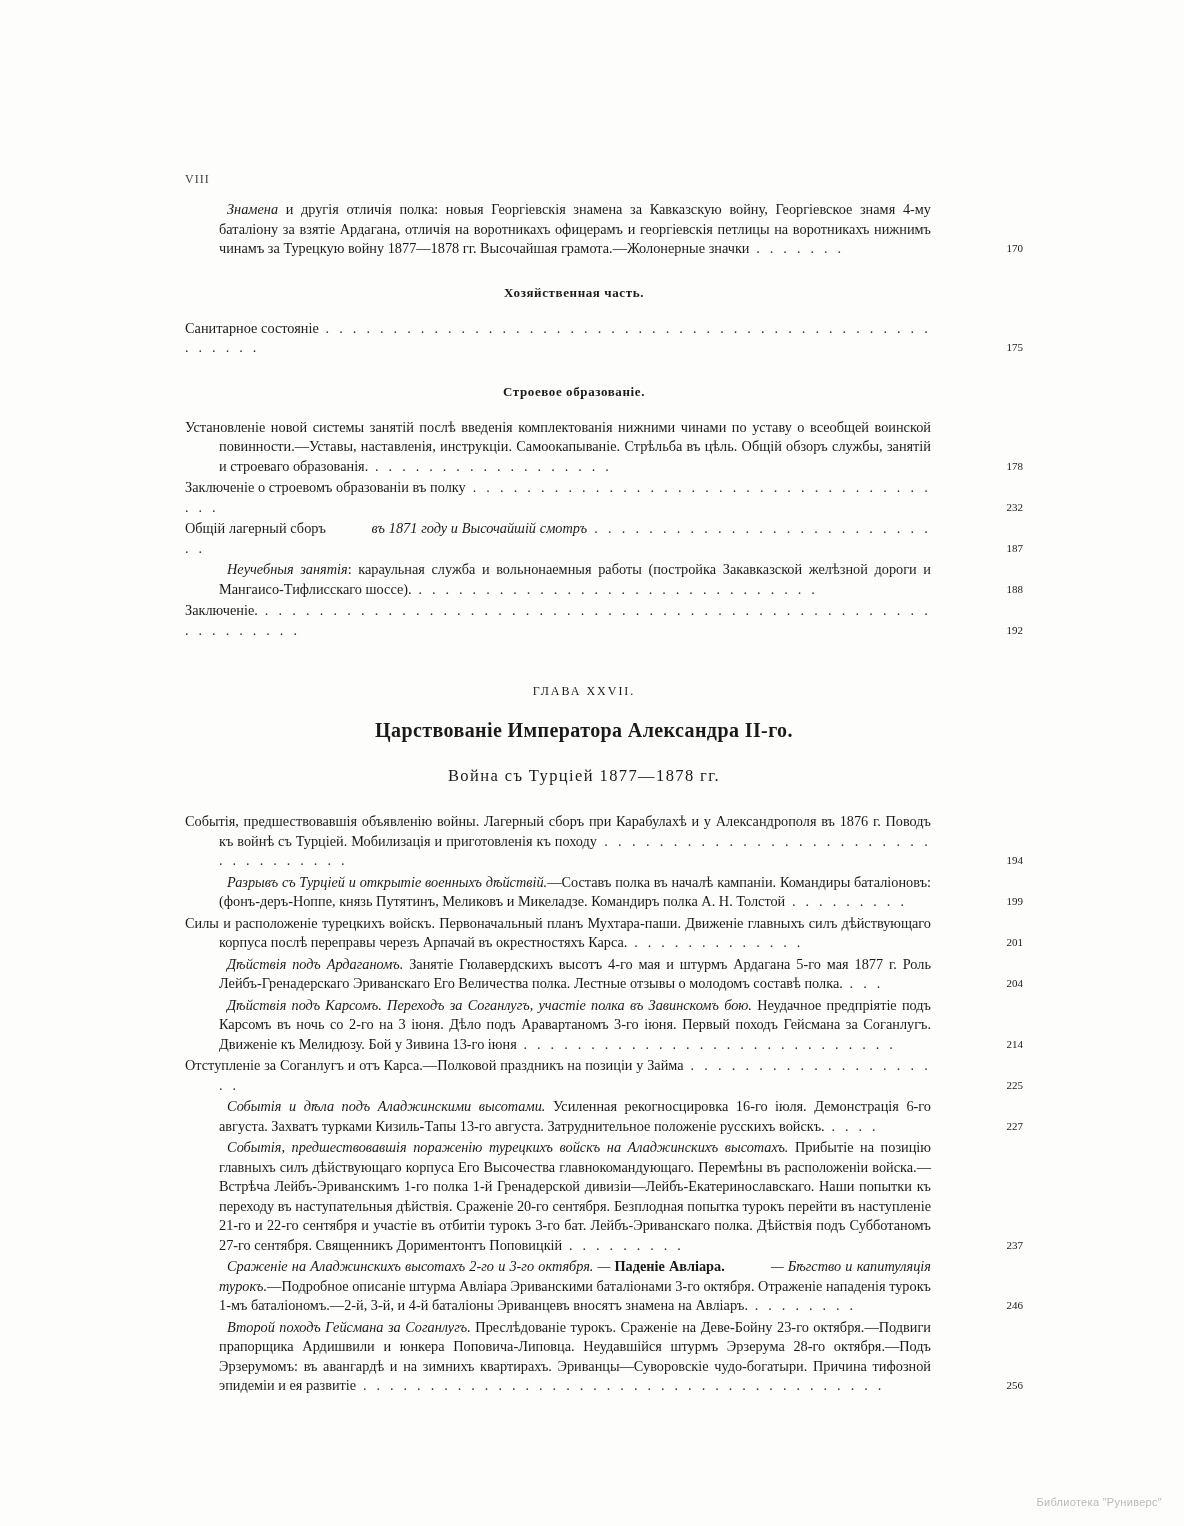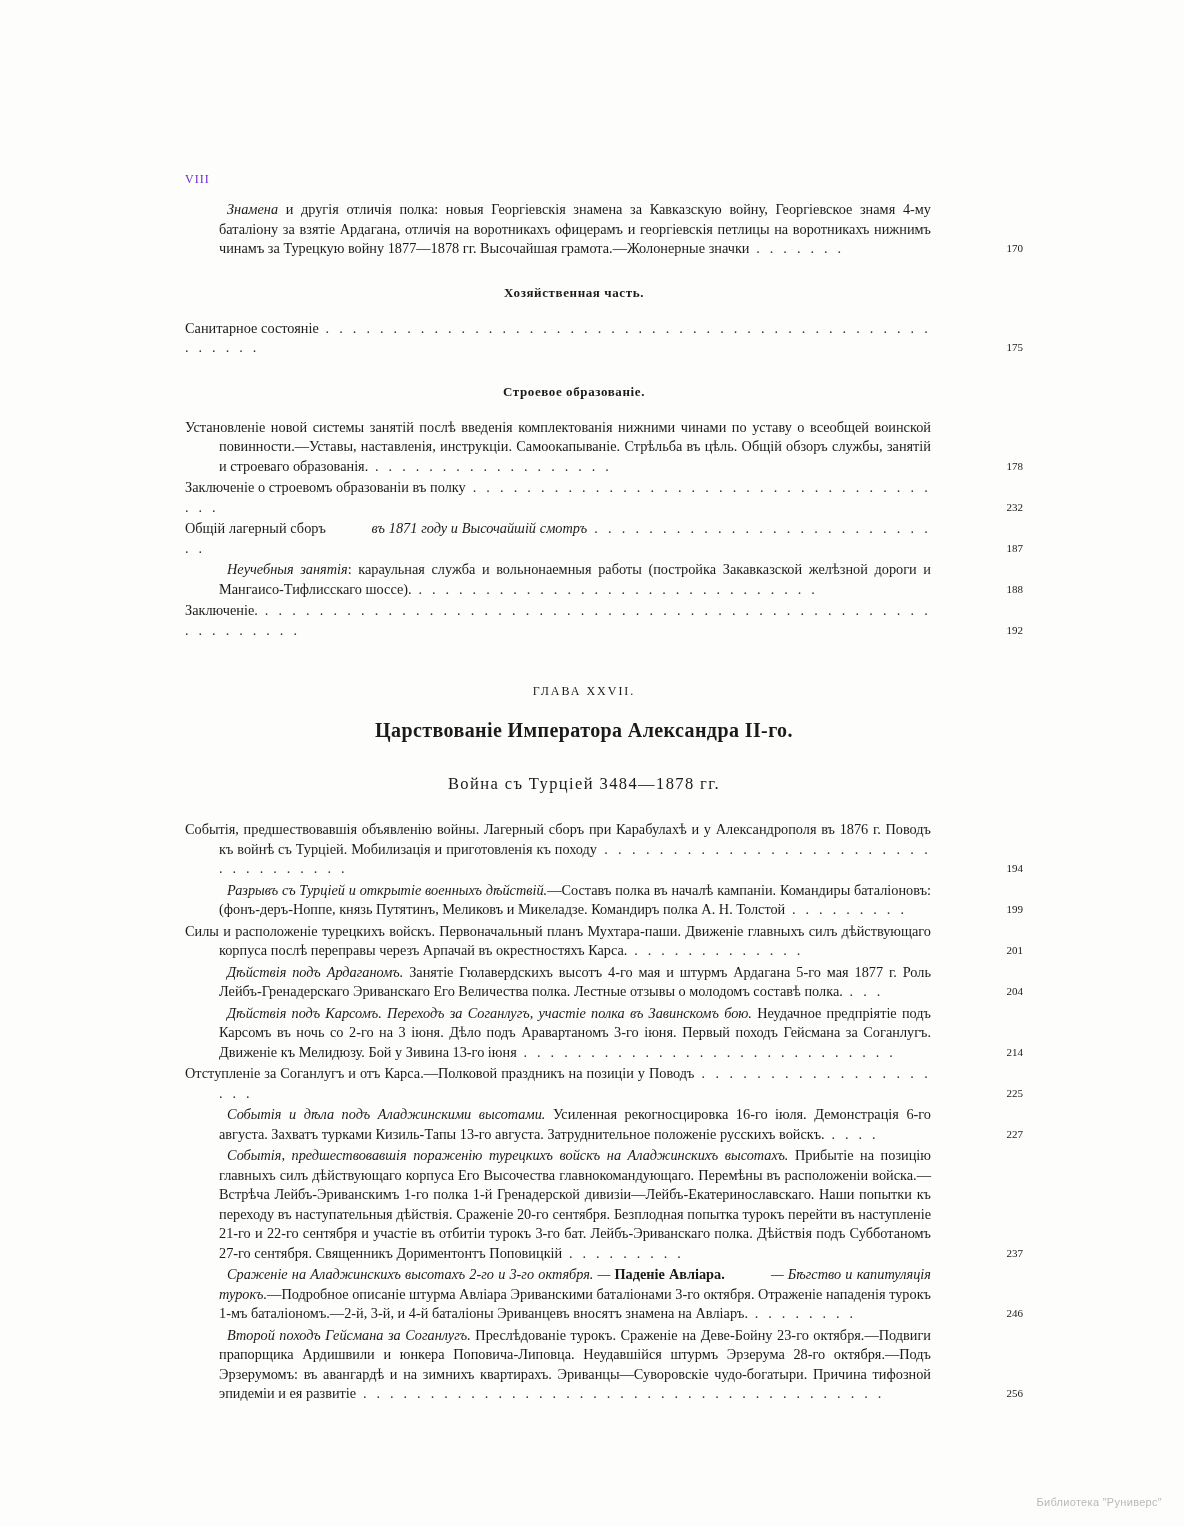--- a/index.html
+++ b/index.html
@@ -21,21 +21,21 @@
     width: 1184px;
     height: 1526px;
     background: #fdfdfc;
   }
   .folio {
     position: absolute;
     left: 185px;
     top: 172px;
     font-size: 12px;
     letter-spacing: 1px;
-    color: #6d28d9;
+    color: #404040;
   }
   .content {
     position: absolute;
     left: 185px;
     top: 200px;
     width: 838px;
   }
   
   .entry {
     position: relative;
@@ -88,21 +88,21 @@
     font-size: 12px;
     letter-spacing: 2px;
     margin: 44px 0 20px 0;
     padding-right: 40px;
   }
   .chapter-title {
     text-align: center;
     font-weight: bold;
     font-size: 20px;
     letter-spacing: 0.4px;
-    margin: 0 0 32px 0;
+    margin: 0 0 24px 0;
     padding-right: 40px;
   }
   .chapter-sub {
     text-align: center;
     font-size: 16.5px;
     letter-spacing: 1.4px;
     margin: 0 0 26px 0;
     padding-right: 40px;
   }
   .watermark {
@@ -160,21 +160,21 @@
     </div>
 
 
     <div class="entry">
       <span class="txt"><span>Заключеніе.</span><span class="leader"> . . . . . . . . . . . . . . . . . . . . . . . . . . . . . . . . . . . . . . . . . . . . . . . . . . . . . . . . . .</span></span>
       <span class="pg">192</span>
     </div>
 
     <div class="chapter-label">ГЛАВА XXVII.</div>
     <div class="chapter-title">Царствованіе Императора Александра II-го.</div>
-    <div class="chapter-sub">Война съ Турціей 3484—1878 гг.</div>
+    <div class="chapter-sub">Война съ Турціей 1877—1878 гг.</div>
 
     <div class="entry hi">
       <span class="txt"><span>Событія, предшествовавшія объявленію войны. Лагерный сборъ при Карабулахѣ и у Александрополя въ 1876 г. Поводъ къ войнѣ съ Турціей. Мобилизація и приготовленія къ походу</span><span class="leader"> . . . . . . . . . . . . . . . . . . . . . . . . . . . . . . . . . .</span></span>
       <span class="pg">194</span>
     </div>
 
     <div class="entry hi">
       <span class="txt"><em class="it">Разрывъ съ Турціей и открытіе военныхъ дѣйствій.</em><span>—Составъ полка въ началѣ кампаніи. Командиры баталіоновъ: (фонъ-деръ-Ноппе, князь Путятинъ, Меликовъ и Микеладзе. Командиръ полка А. Н. Толстой</span><span class="leader"> . . . . . . . . .</span></span>
       <span class="pg">199</span>
     </div>
@@ -188,21 +188,21 @@
       <span class="txt"><em class="it">Дѣйствія подъ Ардаганомъ.</em><span> Занятіе Гюлавердскихъ высотъ 4-го мая и штурмъ Ардагана 5-го мая 1877 г. Роль Лейбъ-Гренадерскаго Эриванскаго Его Величества полка. Лестные отзывы о молодомъ составѣ полка.</span><span class="leader"> . . .</span></span>
       <span class="pg">204</span>
     </div>
 
     <div class="entry hi">
       <span class="txt"><em class="it">Дѣйствія подъ Карсомъ. Переходъ за Соганлугъ, участіе полка въ Завинскомъ бою.</em><span> Неудачное предпріятіе подъ Карсомъ въ ночь со 2-го на 3 іюня. Дѣло подъ Аравартаномъ 3-го іюня. Первый походъ Гейсмана за Соганлугъ. Движеніе къ Мелидюзу. Бой у Зивина 13-го іюня</span><span class="leader"> . . . . . . . . . . . . . . . . . . . . . . . . . . . .</span></span>
       <span class="pg">214</span>
     </div>
 
     <div class="entry hi">
-      <span class="txt"><span>Отступленіе за Соганлугъ и отъ Карса.—Полковой праздникъ на позиціи у Поводъ</span><span class="leader"> . . . . . . . . . . . . . . . . . . . .</span></span>
+      <span class="txt"><span>Отступленіе за Соганлугъ и отъ Карса.—Полковой праздникъ на позиціи у Займа</span><span class="leader"> . . . . . . . . . . . . . . . . . . . .</span></span>
       <span class="pg">225</span>
     </div>
 
     <div class="entry hi">
       <span class="txt"><em class="it">Событія и дѣла подъ Аладжинскими высотами.</em><span> Усиленная рекогносцировка 16-го іюля. Демонстрація 6-го августа. Захватъ турками Кизиль-Тапы 13-го августа. Затруднительное положеніе русскихъ войскъ.</span><span class="leader"> . . . .</span></span>
       <span class="pg">227</span>
     </div>
 
     <div class="entry hi">
       <span class="txt"><em class="it">Событія, предшествовавшія пораженію турецкихъ войскъ на Аладжинскихъ высотахъ.</em><span> Прибытіе на позицію главныхъ силъ дѣйствующаго корпуса Его Высочества главнокомандующаго. Перемѣны въ расположеніи войска.—Встрѣча Лейбъ-Эриванскимъ 1-го полка 1-й Гренадерской дивизіи—Лейбъ-Екатеринославскаго. Наши попытки къ переходу въ наступательныя дѣйствія. Сраженіе 20-го сентября. Безплодная попытка турокъ перейти въ наступленіе 21-го и 22-го сентября и участіе въ отбитіи турокъ 3-го бат. Лейбъ-Эриванскаго полка. Дѣйствія подъ Субботаномъ 27-го сентября. Священникъ Дориментонтъ Поповицкій</span><span class="leader"> . . . . . . . . .</span></span>

